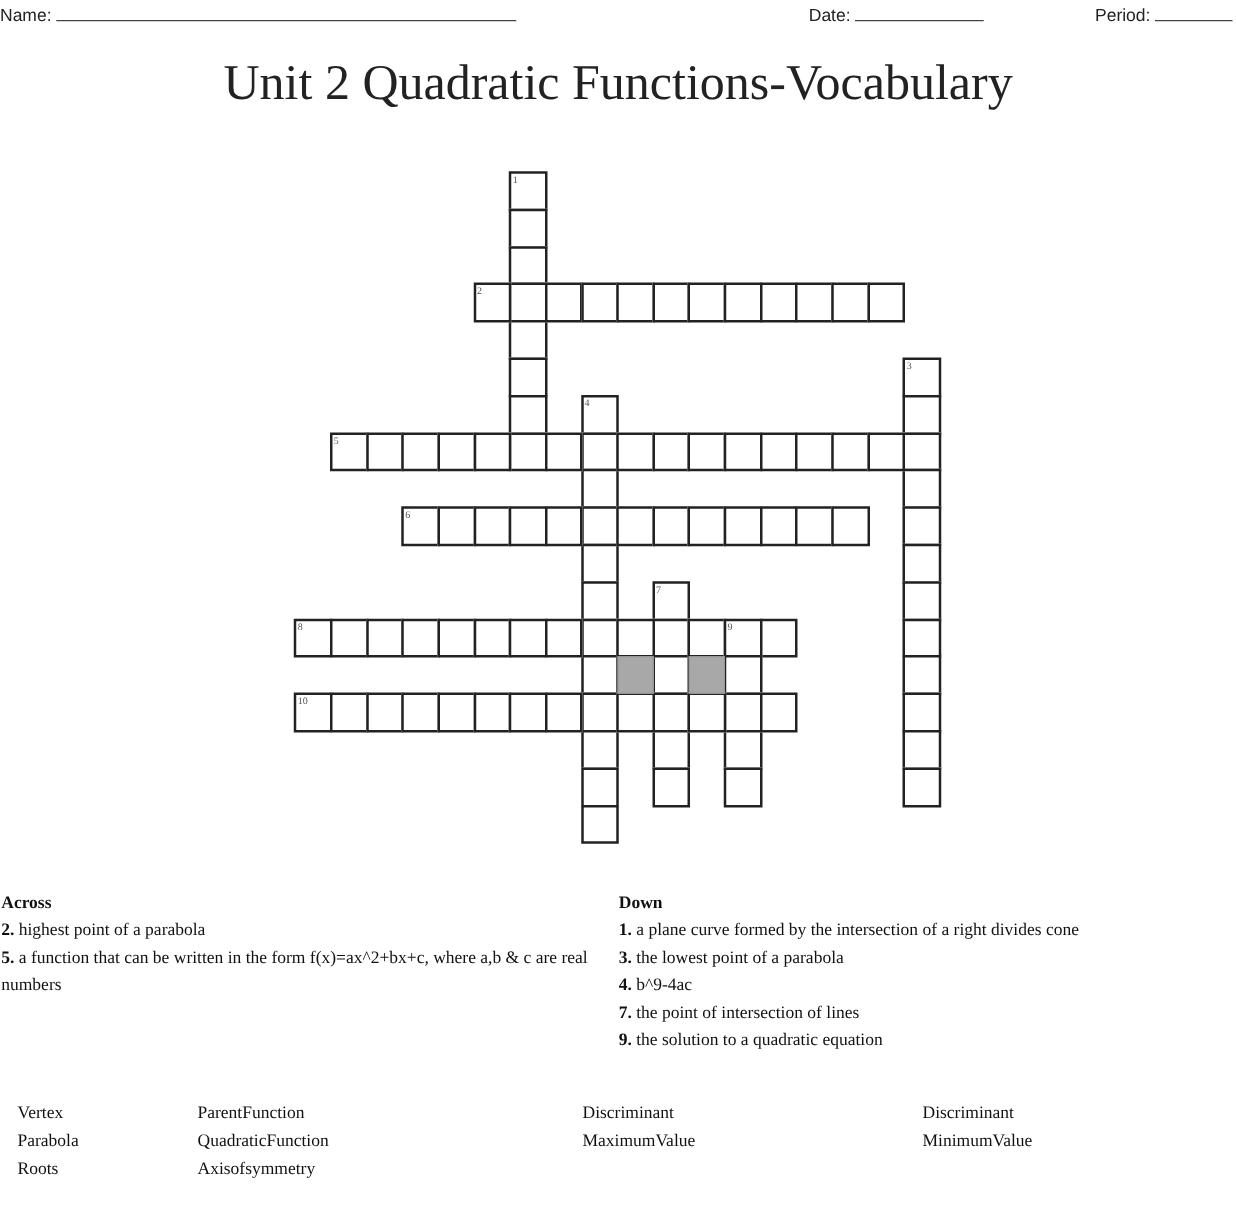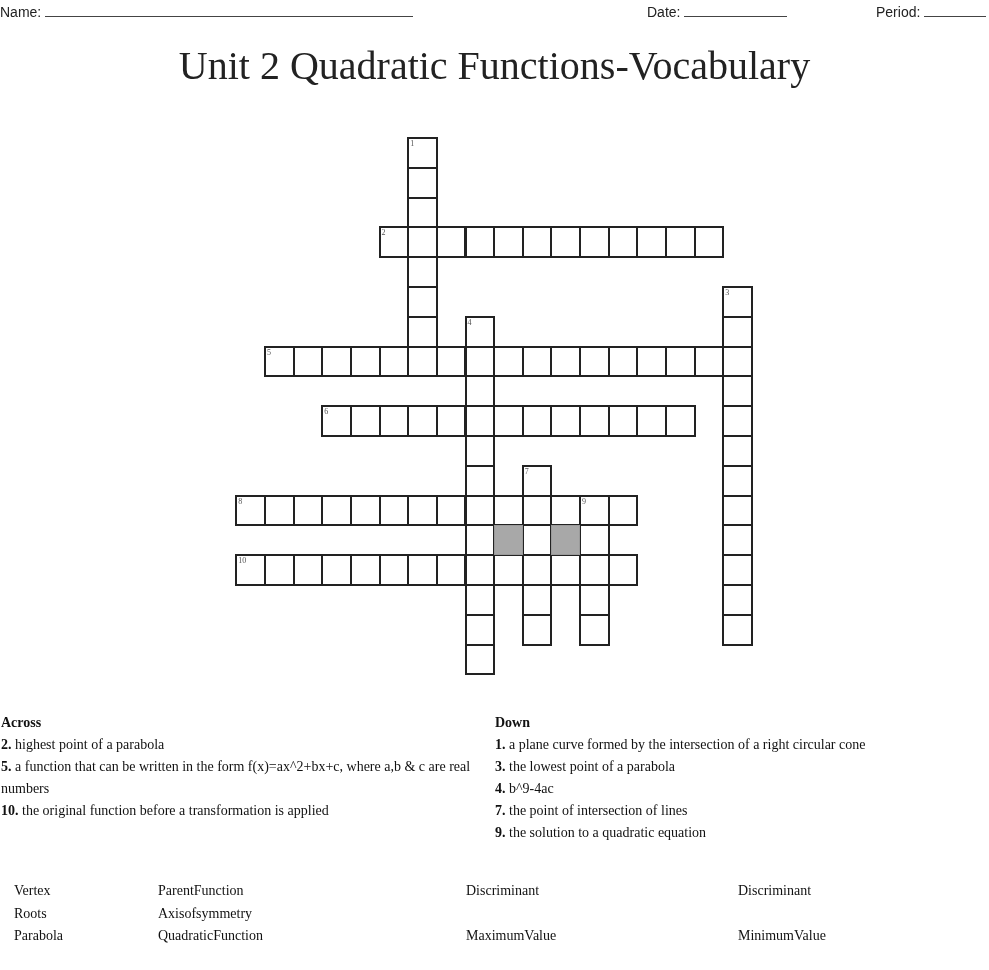--- a/index.html
+++ b/index.html
@@ -162,42 +162,41 @@
     <div class="cell" style="left: 550.45px; top: 554.2px;"></div>
     <div class="cell" style="left: 607.75px; top: 554.2px;"></div>
     <div class="cell shaded" style="left: 493.15px; top: 524.4px; background: rgb(168, 168, 168);"></div>
     <div class="cell shaded" style="left: 550.45px; top: 524.4px; background: rgb(168, 168, 168);"></div>
   </div>
 
 <div id="across" class="clues">
   <div class="head">Across</div>
   <div class="item"><b>2.</b><span> highest point of a parabola</span></div>
   <div class="item" style="height:44px;"><b>5.</b><span> a function that can be written in the form f(x)=ax^2+bx+c, where a,b &amp; c are real numbers</span></div>
-  <div class="item"><b>10.</b><span> the original function before a transformation is applied</span></div>
 </div>
 
 <div id="down" class="clues">
   <div class="head">Down</div>
-  <div class="item"><b>1.</b><span> a plane curve formed by the intersection of a right circular cone</span></div>
+  <div class="item"><b>1.</b><span> a plane curve formed by the intersection of a right divides cone</span></div>
   <div class="item"><b>3.</b><span> the lowest point of a parabola</span></div>
   <div class="item"><b>4.</b><span> b^9-4ac</span></div>
   <div class="item"><b>7.</b><span> the point of intersection of lines</span></div>
   <div class="item"><b>9.</b><span> the solution to a quadratic equation</span></div>
 </div>
 
 <div id="wordbank">
   <div class="wb-row">
     <span class="w" style="left:0px;">Vertex</span>
     <span class="w" style="left:144px;">ParentFunction</span>
     <span class="w" style="left:452px;">Discriminant</span>
     <span class="w" style="left:724px;">Discriminant</span>
   </div>
   <div class="wb-row">
-    <span class="w" style="left:0px;">Roots</span>
-    <span class="w" style="left:144px;">Axisofsymmetry</span>
-  </div>
-  <div class="wb-row">
     <span class="w" style="left:0px;">Parabola</span>
     <span class="w" style="left:144px;">QuadraticFunction</span>
     <span class="w" style="left:452px;">MaximumValue</span>
     <span class="w" style="left:724px;">MinimumValue</span>
   </div>
+  <div class="wb-row">
+    <span class="w" style="left:0px;">Roots</span>
+    <span class="w" style="left:144px;">Axisofsymmetry</span>
+  </div>
 </div>
 
 </body></html>

